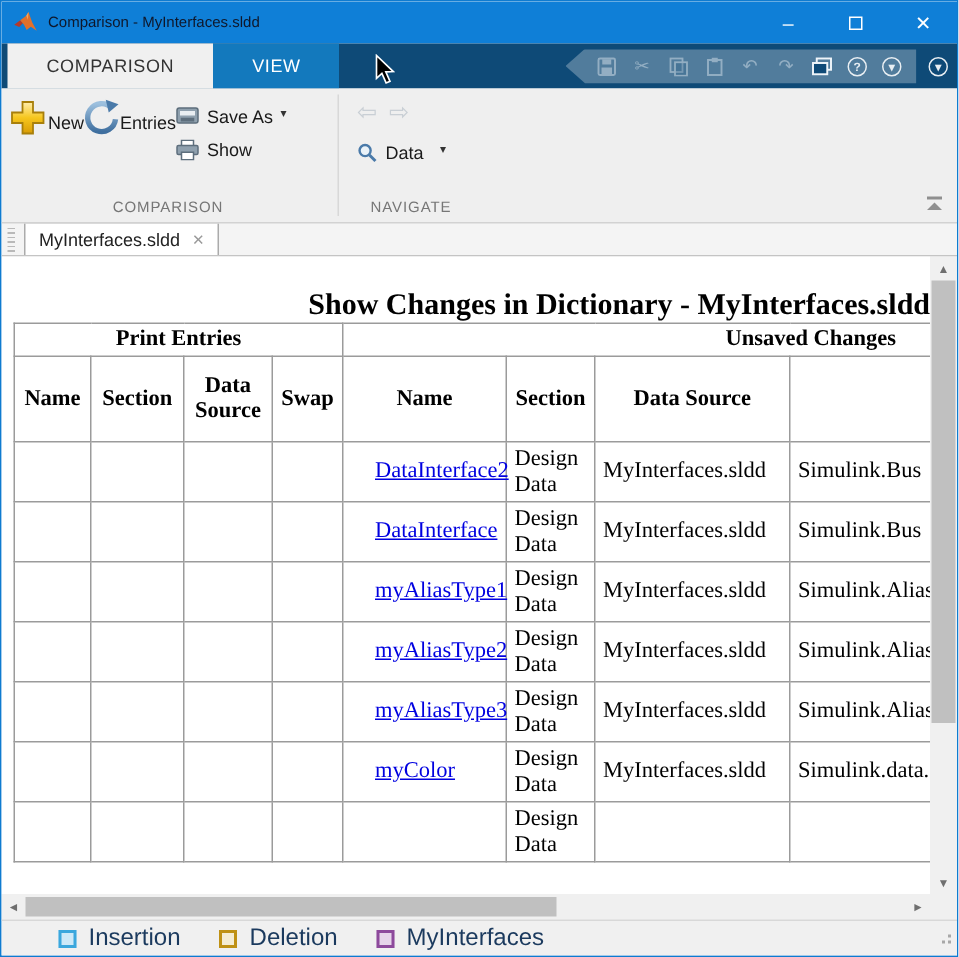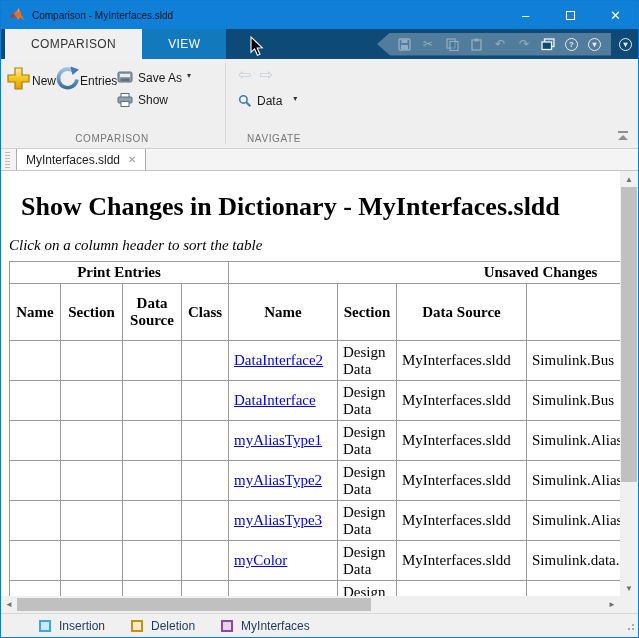--- a/index.html
+++ b/index.html
@@ -44,49 +44,49 @@
 
   
   .doctabs { height:22px; background:#f4f4f4; border-bottom:1px solid #c4c4c4; display:flex; align-items:flex-end; flex-shrink:0; }
   .grip { width:5px; height:16px; margin:0 6px 2px 4px; background:repeating-linear-gradient(to bottom,#b9b9b9 0 1px, transparent 1px 3px); }
   .doctab { height:22px; display:flex; align-items:center; gap:8px; padding:0 9px; background:#fff; border:1px solid #ababab; border-bottom:none; font-size:12px; color:#222; cursor:default; }
   .doctab .tclose { color:#9a9a9a; font-size:10px; }
 
   
   .content { display:flex; flex:0 0 425px; }
   .report { width:619px; height:425px; overflow:hidden; background:#fff; font-family:"Liberation Serif", serif; }
-  .report h1 { font-size:26px; font-weight:bold; margin:21px 0 0 20px; color:#000; }
+  .report h1 { font-size:20px; font-weight:bold; margin:21px 0 0 20px; color:#000;text-align:right; }
   .hint { font-style:italic; font-size:15px; margin:15px 0 7px 8px; color:#000; }
   table.diff { border-collapse:collapse; margin-left:8px; table-layout:fixed; width:843px; font-family:"Liberation Serif", serif; }
   table.diff th, table.diff td { border:1px solid #9b9b9b; font-size:15px; }
   table.diff th { font-weight:bold; text-align:center; background:#fff; cursor:pointer; }
   th.grp { height:22px; }
   th.colh { height:57px; padding:2px 4px; }
   table.diff td { height:40px; padding:1px 5px; vertical-align:middle; text-align:left; background:#fff; }
   td.unsaved { background:var(--insertion-row,#daedf9); }
-  td a { color:var(--link,#0000e0); text-decoration:underline; cursor:pointer; }
+  td a { color:var(--link,#0000e0); text-decoration:underline; cursor:pointer;margin-left:16px; }
 
   
   .vscroll { position:relative; width:18px; height:425px; background:#f0f0f0; flex-shrink:0; }
   .vscroll .arr, .hscroll .arr { position:absolute; color:#6f6f6f; font-size:8px; display:flex; align-items:center; justify-content:center; }
   .vscroll .up { top:0; left:0; right:0; height:16px; }
   .vscroll .down { bottom:0; left:0; right:0; height:16px; }
   .vthumb { position:absolute; top:16px; left:1px; right:1px; height:295px; background:#c0c0c0; }
   .hscrollrow { height:17px; display:flex; flex-shrink:0; }
   .hscroll { position:relative; width:619px; height:17px; background:#f0f0f0; }
   .hscroll .left { left:0; top:0; bottom:0; width:16px; }
   .hscroll .right { right:0; top:0; bottom:0; width:16px; }
   .hthumb { position:absolute; left:16px; top:2px; height:13px; width:354px; background:#c0c0c0; }
   .corner { width:18px; background:#f0f0f0; }
 
   
   .statusbar { position:relative; flex:1; background:#f0f0f0; border-top:1px solid #d8d8d8; display:flex; align-items:center; padding-left:38px; }
   .leg-item { display:flex; align-items:center; gap:8px; margin-right:26px; }
   .leg-sq { width:12px; height:12px; border:2px solid #000; }
-  .leg-label { font-size:12px; color:#1b3a5e; }
+  .leg-label { font-size:16px; color:#1b3a5e; }
   .resize-grip { position:absolute; right:3px; bottom:2px; }
 
   .cursor { position:absolute; left:249px; top:35px; z-index:50; pointer-events:none; }
 </style>
 </head>
 <body>
 
 <div class="window">
 
   <div class="titlebar">
@@ -244,42 +244,41 @@
     <span class="grip"></span>
     <div class="doctab">
       <span>MyInterfaces.sldd</span>
       <span class="tclose">✕</span>
     </div>
   </div>
 
   <div class="content">
     <div class="report">
       <h1>Show Changes in Dictionary - MyInterfaces.sldd</h1>
-      <p class="hint">Click on a column header to sort the table</p>
       <table class="diff">
         <colgroup>
           <col style="width:51px">
             <col style="width:62px">
             <col style="width:59px">
             <col style="width:47px">
           <col style="width:109px">
             <col style="width:59px">
             <col style="width:130px">
             <col style="width:326px">
         </colgroup>
         <thead>
             <tr>
               <th class="grp" colspan="4">Print Entries</th>
               <th class="grp" colspan="4">Unsaved Changes</th>
             </tr>
             <tr>
               <th class="colh">Name</th>
               <th class="colh">Section</th>
               <th class="colh">Data Source</th>
-              <th class="colh">Class</th>
+              <th class="colh">Swap</th>
               <th class="colh">Name</th>
               <th class="colh">Section</th>
               <th class="colh">Data Source</th>
               <th class="colh"></th>
             </tr>
           </thead>
         <tbody>
             <tr>
               <td></td>
               <td></td>

